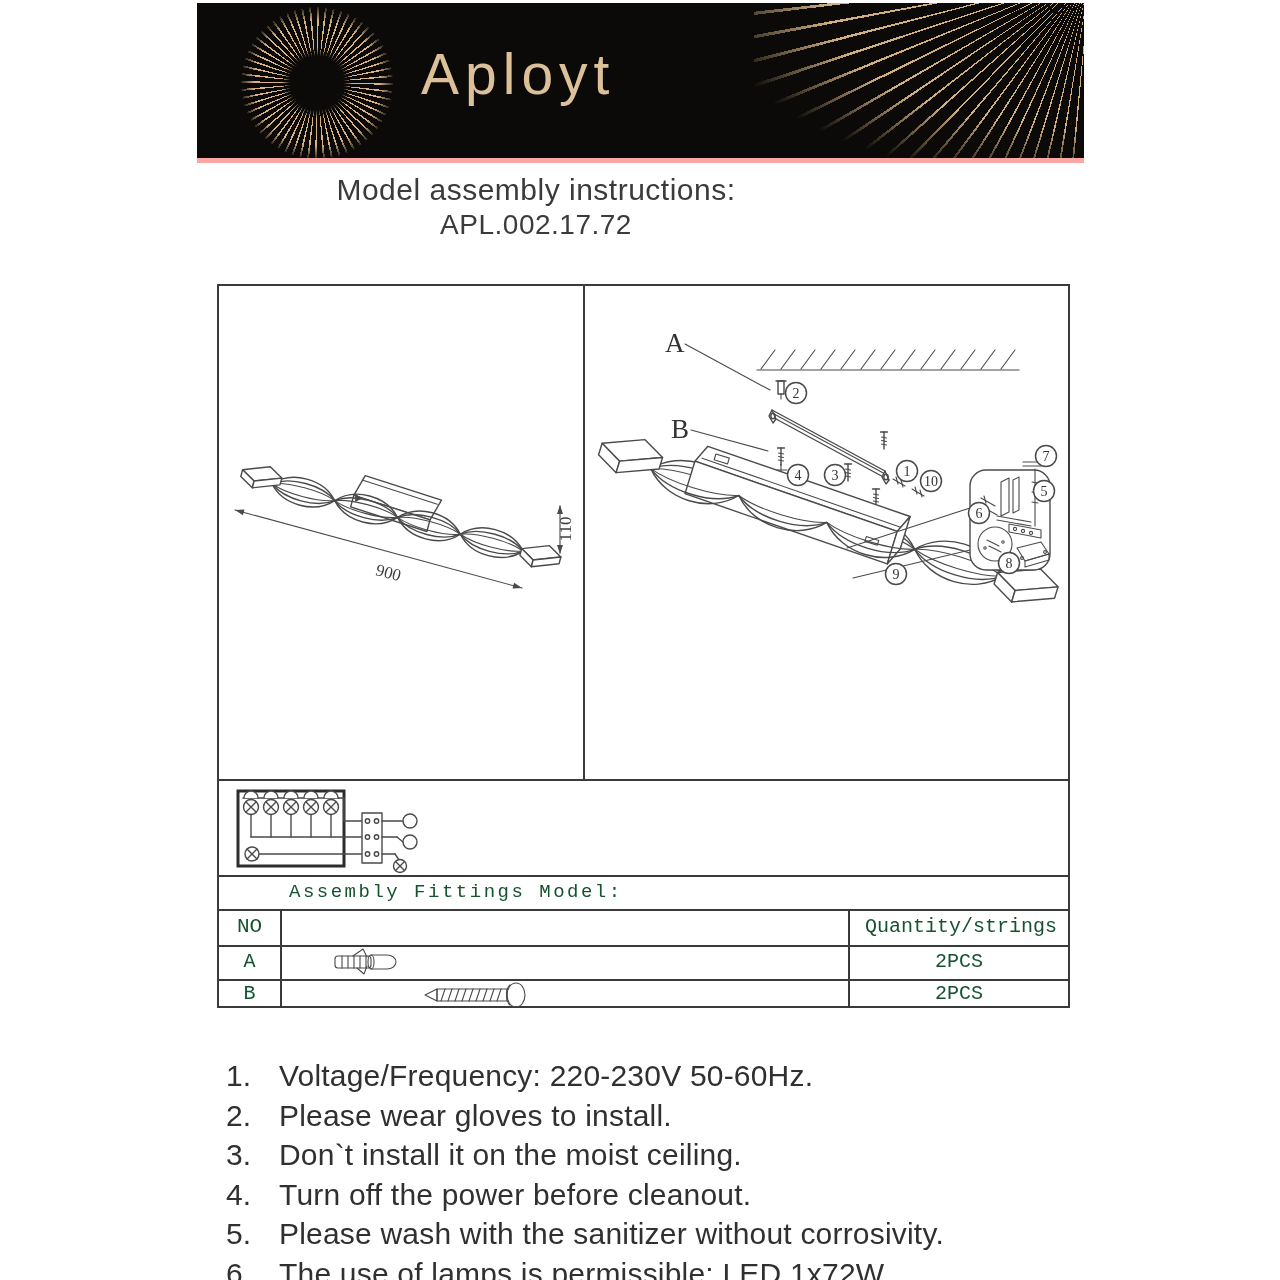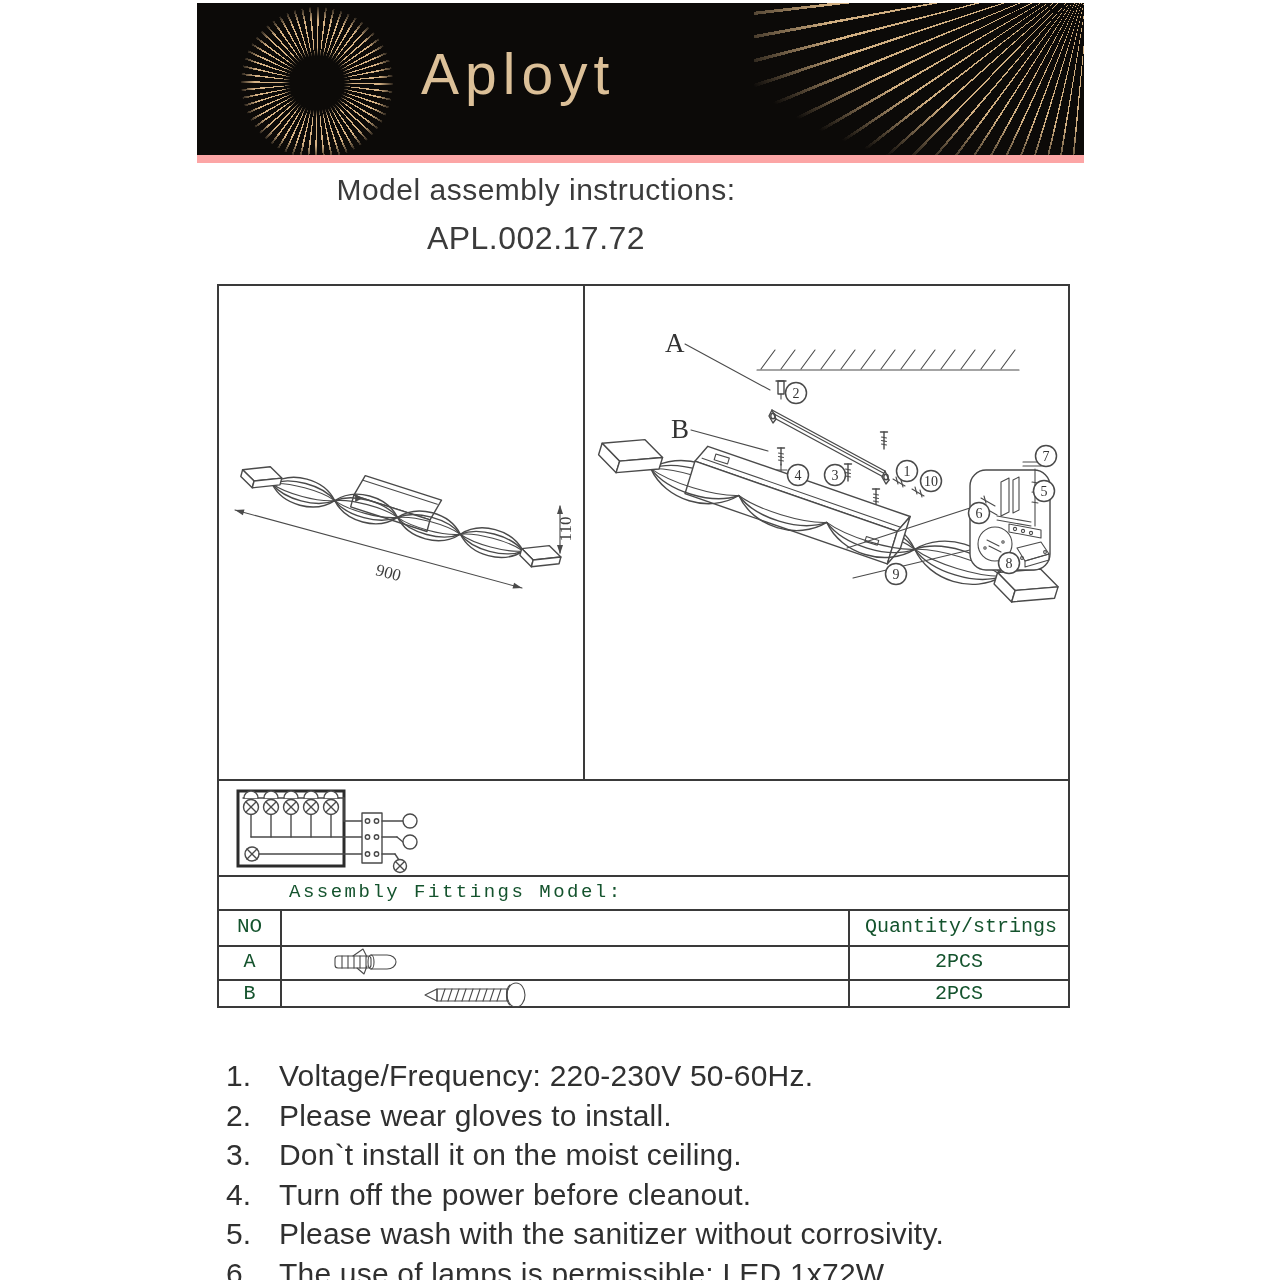--- a/index.html
+++ b/index.html
@@ -2,36 +2,36 @@
 <html><head>
 <meta charset="utf-8">
 <style>
   * { margin:0; padding:0; box-sizing:border-box; }
   html,body { width:1280px; height:1280px; background:#ffffff; overflow:hidden;
               font-family:"Liberation Sans", sans-serif; }
   .page { position:relative; width:1280px; height:1280px; background:#fff; }
 
   
   .banner { position:absolute; left:197px; top:3px; width:887px; height:160px;
-            background:#0c0a08; border-bottom:8px solid #fca5a5; overflow:hidden; }
+            background:#0c0a08; border-bottom:5px solid #fca5a5; overflow:hidden; }
   .logo-burst { position:absolute; left:44px; top:4px; width:152px; height:152px; border-radius:50%;
     background:repeating-conic-gradient(from 0deg, rgba(226,188,140,.95) 0deg 1.5deg, rgba(12,10,8,0) 1.5deg 6deg);
     -webkit-mask:radial-gradient(circle, transparent 0 25%, #000 33% 58%, transparent 73%);
             mask:radial-gradient(circle, transparent 0 25%, #000 33% 58%, transparent 73%); }
   .brand { position:absolute; left:224px; top:38px; font-size:57px; font-weight:400;
            letter-spacing:6px; color:#dcc098; }
   .corner-rays { position:absolute; right:0; top:0; width:330px; height:160px;
     background:repeating-conic-gradient(from 150deg at 102% -18%, rgba(220,184,136,.95) 0deg .55deg, transparent .55deg 3.9deg);
     -webkit-mask:radial-gradient(at 100% 0%, #000 55%, transparent 80%);
             mask:radial-gradient(at 100% 0%, #000 55%, transparent 80%); }
 
   
   .title-block { position:absolute; left:0; top:173px; width:1072px; text-align:center; color:#3b3b3b; }
   .title-line1 { font-size:30px; letter-spacing:.5px; }
-  .title-line2 { font-size:32px; margin-top:13px; letter-spacing:.5px; }
+  .title-line2 { font-size:28px; margin-top:2px; letter-spacing:.5px; }
 
   
   .doc-frame { position:absolute; left:217px; top:284px; width:853px; height:724px;
                border:2px solid #3a3a3a; background:#fff; }
   .hline { position:absolute; left:0; width:849px; height:2px; background:#3a3a3a; }
   .vline { position:absolute; width:2px; background:#3a3a3a; }
   svg { position:absolute; overflow:visible; }
   svg * { vector-effect:none; }
   .art { stroke:#4a4a4a; fill:none; stroke-width:1.4; stroke-linecap:round; stroke-linejoin:round; }
   .artw { stroke:#4a4a4a; fill:#fff; stroke-width:1.4; stroke-linejoin:round; }

